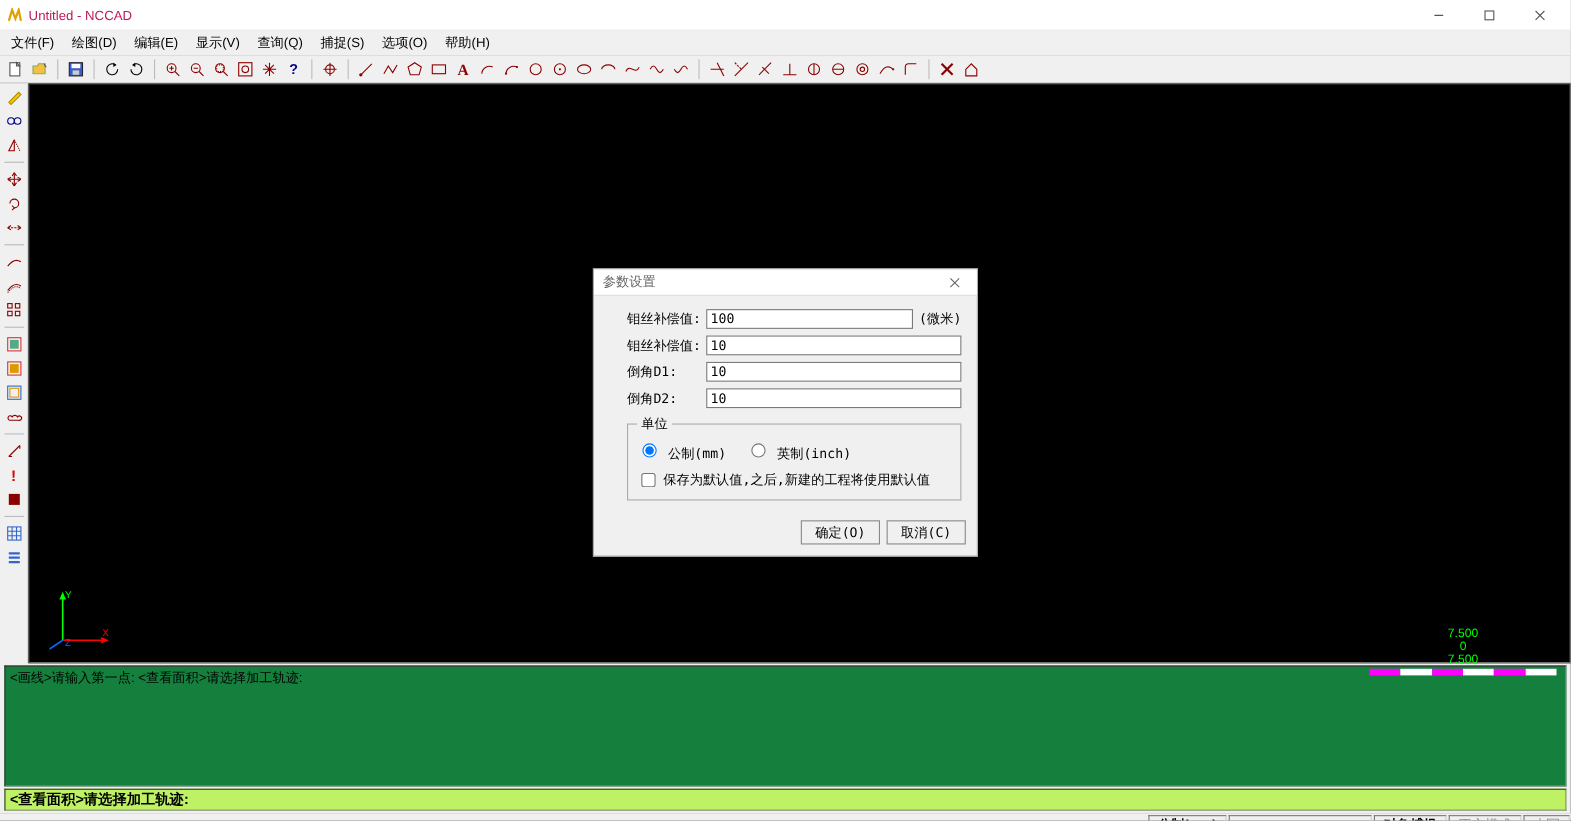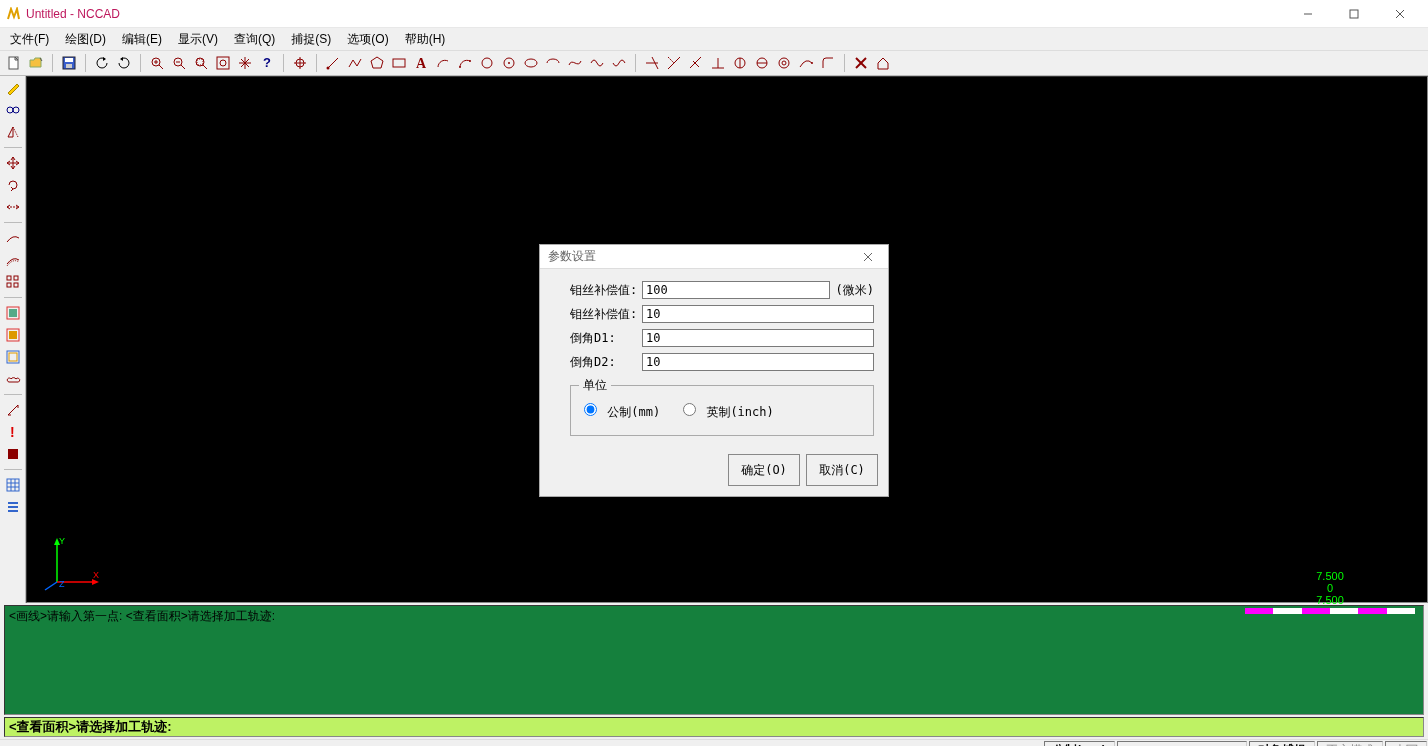--- a/index.html
+++ b/index.html
@@ -193,21 +193,21 @@
     font-family: "SimSun", monospace;
   }
   .dialog fieldset legend { padding: 0 4px; }
   .dialog .radio-row { display: flex; gap: 18px; margin-bottom: 6px; align-items: center; }
   .dialog .chk-row { display: flex; align-items: center; gap: 4px; }
   .dialog .dlg-buttons {
     display: flex; justify-content: flex-end; gap: 6px;
     padding: 8px 10px 10px 0;
   }
   .dialog .dlg-buttons button {
-    width: 72px; height: 32px;
+    width: 72px; height: 22px;
     background: #f0f0f0;
     border: 1px solid #888;
     font-size: 12px;
     font-family: "SimSun", monospace;
   }
   .maroon { color: #8B0000; }
   .navy   { color: #000080; }
   svg { display: block; }
 </style>
 </head>
@@ -680,19 +680,23 @@
       <div class="radio-row">
         <label>
           <input type="radio" name="unit" checked="" style="">
           <span>公制(mm)</span>
         </label>
         <label>
           <input type="radio" name="unit" style="">
           <span>英制(inch)</span>
         </label>
       </div>
+      <div class="chk-row">
+        <input type="checkbox" style="">
+        <span>保存为默认值,之后,新建的工程将使用默认值</span>
+      </div>
     </fieldset>
   </div>
   <div class="dlg-buttons">
     <button>确定(O)</button>
     <button>取消(C)</button>
   </div>
 </div>
 
 </body></html>

